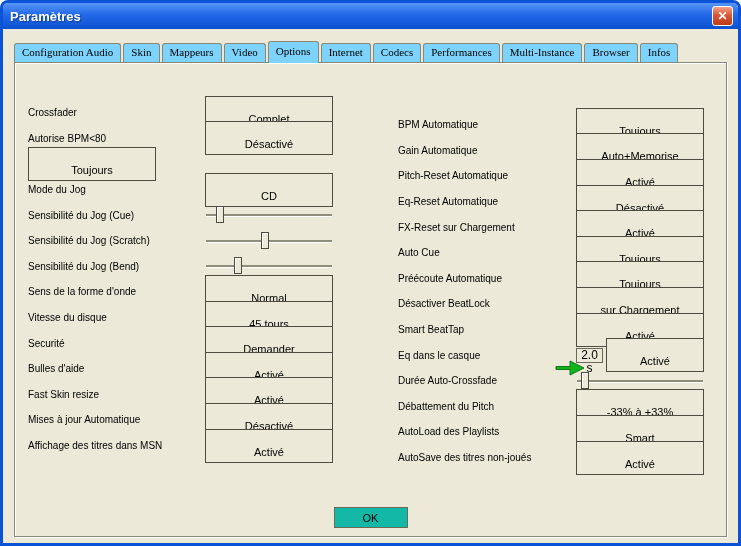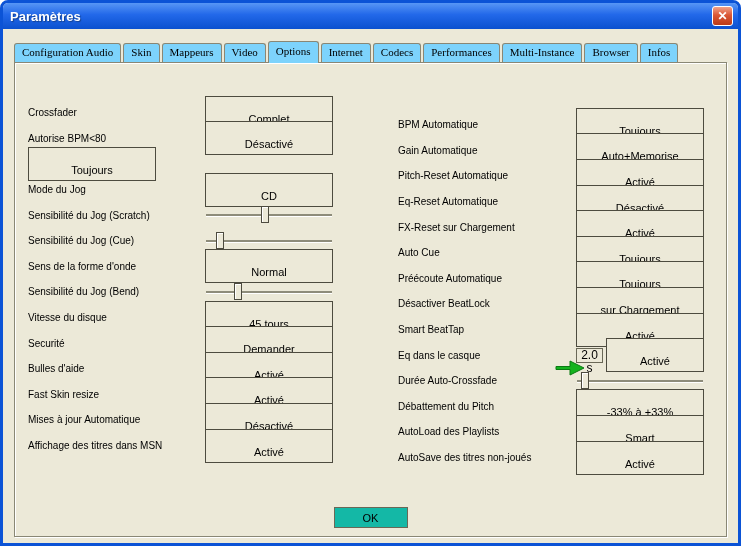--- a/index.html
+++ b/index.html
@@ -103,43 +103,43 @@
           <button class="btn">Désactivé</button>
         </div>
         <div class="row">
           <button class="btn">Toujours</button>
         </div>
         <div class="row">
           <span class="lbl">Mode du Jog</span>
           <button class="btn">CD</button>
         </div>
         <div class="row">
+          <span class="lbl">Sensibilité du Jog (Cue)</span>
+          <div class="slider">
+            <div class="track"></div>
+            <div class="thumb" style="left: 12%;"></div>
+          </div>
+        </div>
+        <div class="row">
           <span class="lbl">Sensibilité du Jog (Scratch)</span>
           <div class="slider">
             <div class="track"></div>
             <div class="thumb" style="left: 47%;"></div>
           </div>
         </div>
         <div class="row">
-          <span class="lbl">Sensibilité du Jog (Cue)</span>
-          <div class="slider">
-            <div class="track"></div>
-            <div class="thumb" style="left: 12%;"></div>
+          <span class="lbl">Sensibilité du Jog (Bend)</span>
+          <div class="slider">
+            <div class="track"></div>
+            <div class="thumb" style="left: 26%;"></div>
           </div>
         </div>
         <div class="row">
           <span class="lbl">Sens de la forme d'onde</span>
           <button class="btn">Normal</button>
-        </div>
-        <div class="row">
-          <span class="lbl">Sensibilité du Jog (Bend)</span>
-          <div class="slider">
-            <div class="track"></div>
-            <div class="thumb" style="left: 26%;"></div>
-          </div>
         </div>
         <div class="row">
           <span class="lbl">Vitesse du disque</span>
           <button class="btn">45 tours</button>
         </div>
         <div class="row">
           <span class="lbl">Securité</span>
           <button class="btn">Demander</button>
         </div>
         <div class="row">

